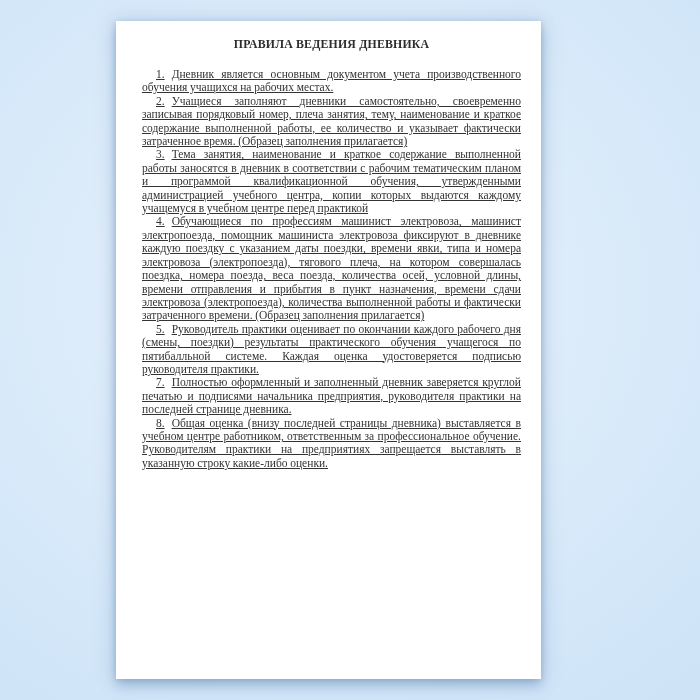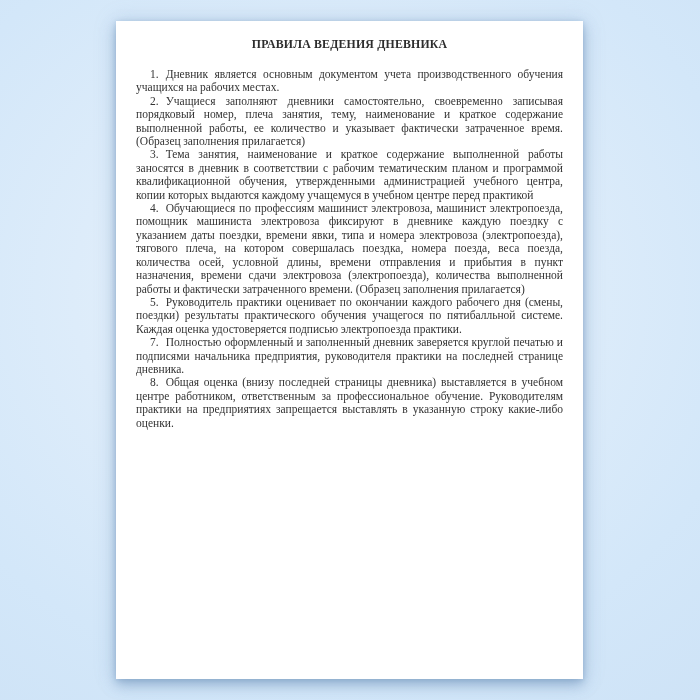--- a/index.html
+++ b/index.html
@@ -16,47 +16,48 @@
     position: relative;
     width: 700px;
     height: 700px;
     background:
       radial-gradient(ellipse 620px 560px at 46% 42%, #ecf4fc 0%, #ddecfa 40%, #d3e7f9 70%, #cde2f6 100%);
   }
   .page {
     position: absolute;
     left: 116px;
     top: 21px;
-    width: 467px;
+    width: 425px;
     height: 658px;
     background: #ffffff;
     box-shadow:
       0 6px 12px rgba(110, 145, 185, 0.55),
       0 1px 5px rgba(110, 145, 185, 0.35),
       0 0 20px rgba(125, 155, 195, 0.25);
     box-sizing: border-box;
-    padding: 16px 20px 0 20px;
+    padding: 16px 20px 0 26px;
     color: #333333;
   }
   .doc-title {
     margin: 0 0 17px 0;
     font-size: 11.8px;
     line-height: 14px;
     font-weight: bold;
     text-align: center;
     color: #2d2d2d;
     letter-spacing: 0.2px;
   }
   .doc-body {
     font-size: 11.5px;
     line-height: 13.4px;
     text-align: justify;
     hyphens: auto;
     -webkit-hyphens: auto;
     word-spacing: -0.2px;
+    text-decoration: underline;
   }
   .doc-body p {
     margin: 0;
     text-indent: 14px;
   }
   .para-num {
     font-weight: normal;
     margin-right: 7px;
   }
 </style>
@@ -64,18 +65,18 @@
 <body>
 
 <div class="scene">
   <div class="page">
     <h1 class="doc-title">ПРАВИЛА ВЕДЕНИЯ ДНЕВНИКА</h1>
     <div class="doc-body" lang="ru">
       <p><span class="para-num">1.</span><span>Дневник является основным документом учета производственного обучения учащихся на рабочих местах.</span></p>
       <p><span class="para-num">2.</span><span>Учащиеся заполняют дневники самостоятельно, своевременно записывая порядковый номер, плеча занятия, тему, наименование и краткое содержание выполненной работы, ее количество и указывает фактически затраченное время. (Образец заполнения прилагается)</span></p>
       <p><span class="para-num">3.</span><span>Тема занятия, наименование и краткое содержание выполненной работы заносятся в дневник в соответствии с рабочим тематическим планом и программой квалификационной обучения, утвержденными администрацией учебного центра, копии которых выдаются каждому учащемуся в учебном центре перед практикой</span></p>
       <p><span class="para-num">4.</span><span>Обучающиеся по профессиям машинист электровоза, машинист электропоезда, помощник машиниста электровоза фиксируют в дневнике каждую поездку с указанием даты поездки, времени явки, типа и номера электровоза (электропоезда), тягового плеча, на котором совершалась поездка, номера поезда, веса поезда, количества осей, условной длины, времени отправления и прибытия в пункт назначения, времени сдачи электровоза (электропоезда), количества выполненной работы и фактически затраченного времени. (Образец заполнения прилагается)</span></p>
-      <p><span class="para-num">5.</span><span>Руководитель практики оценивает по окончании каждого рабочего дня (смены, поездки) результаты практического обучения учащегося по пятибалльной системе. Каждая оценка удостоверяется подписью электропоезда практики.</span></p>
+      <p><span class="para-num">5.</span><span>Руководитель практики оценивает по окончании каждого рабочего дня (смены, поездки) результаты практического обучения учащегося по пятибалльной системе. Каждая оценка удостоверяется подписью руководителя практики.</span></p>
       <p><span class="para-num">7.</span><span>Полностью оформленный и заполненный дневник заверяется круглой печатью и подписями начальника предприятия, руководителя практики на последней странице дневника.</span></p>
       <p><span class="para-num">8.</span><span>Общая оценка (внизу последней страницы дневника) выставляется в учебном центре работником, ответственным за профессиональное обучение. Руководителям практики на предприятиях запрещается выставлять в указанную строку какие-либо оценки.</span></p>
     </div>
   </div>
 </div>
 
 </body></html>

